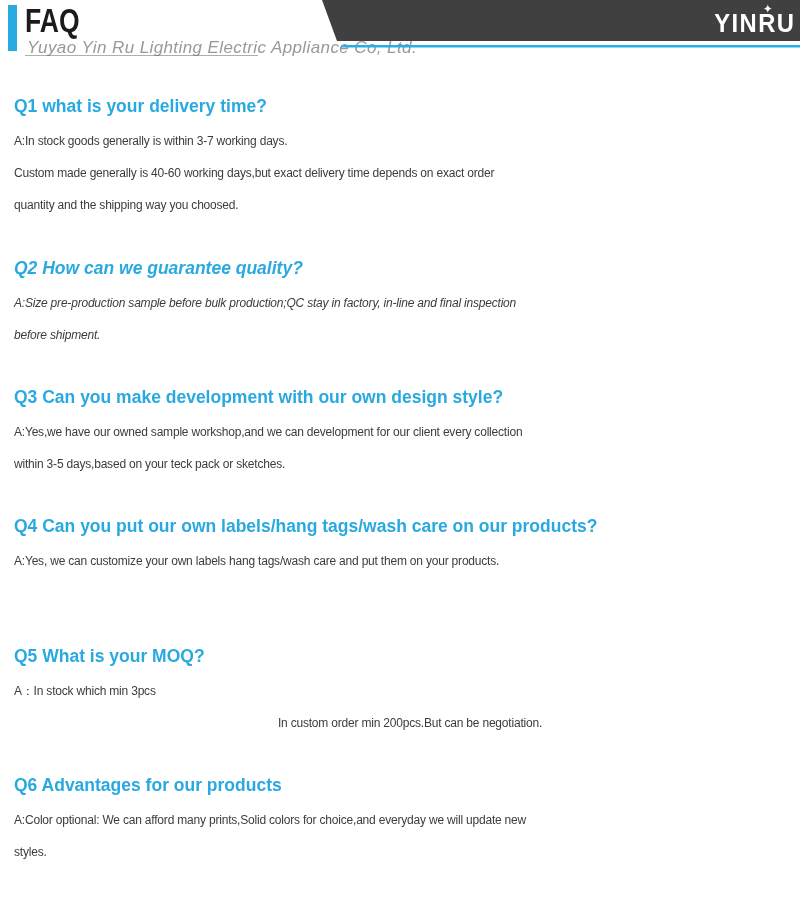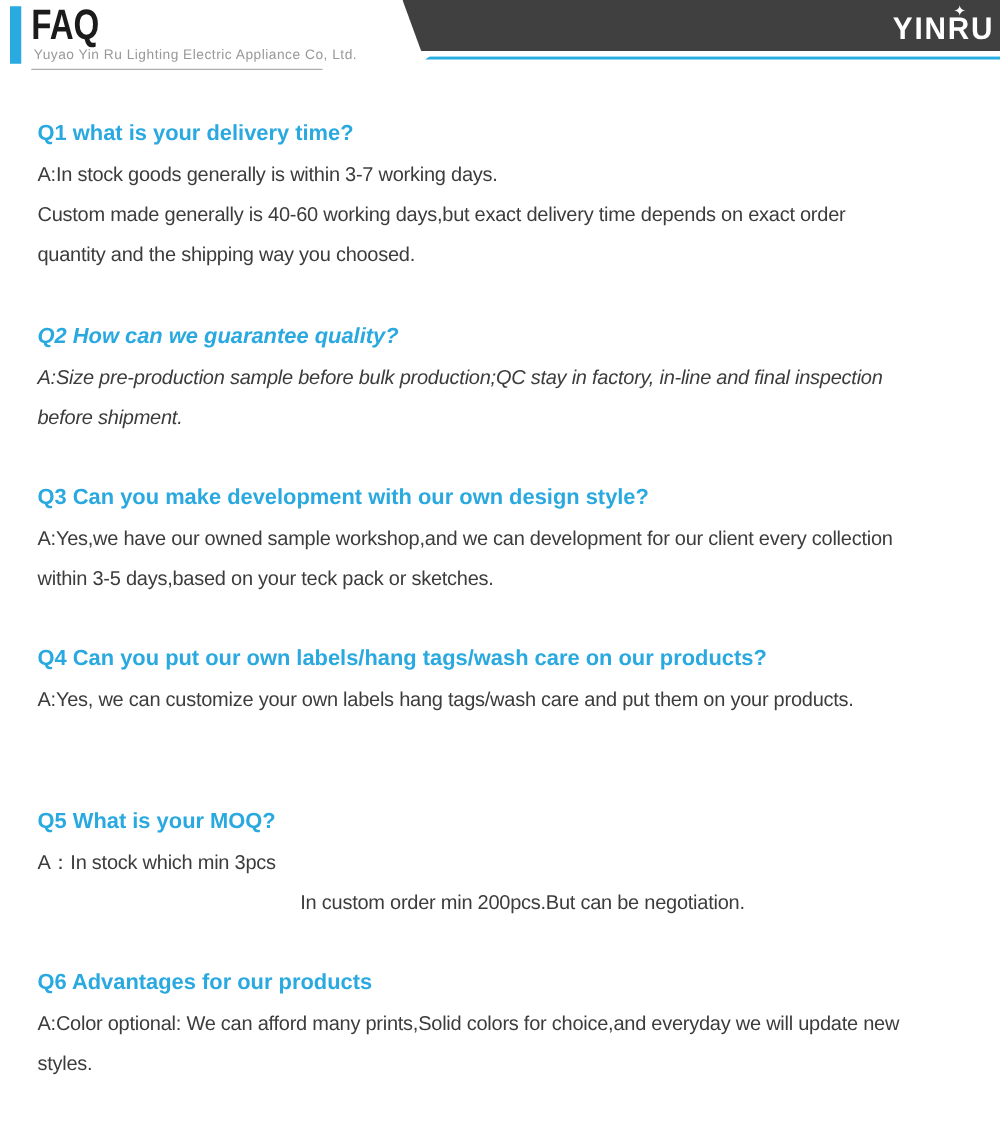--- a/index.html
+++ b/index.html
@@ -21,21 +21,21 @@
   }
   .page-title {
     position:absolute; left:25px; top:2px;
     font-size:34px; font-weight:bold; color:#1b1b1b;
     letter-spacing:0px;
     transform:scaleX(0.78); transform-origin:left top;
     line-height:36px;
   }
   .company-name {
     position:absolute; left:27px; top:38px;
-    font-size:11px; color:#999999; letter-spacing:0.4px;
+    font-size:17px; color:#999999; letter-spacing:0.4px;font-style:italic;
   }
   .company-rule {
     position:absolute; left:25px; top:55px;
     width:233px; height:1px; background:#6b6b6b; opacity:0.55;
   }
   .ribbon {
     position:absolute; top:0; left:300px; right:0; height:41px;
     background:#404040;
     -webkit-clip-path:polygon(22px 0, 100% 0, 100% 100%, 37px 100%);
     clip-path:polygon(22px 0, 100% 0, 100% 100%, 37px 100%);
@@ -51,28 +51,28 @@
     color:#ffffff; font-size:25px; font-weight:bold;
     letter-spacing:1.5px;
     transform:scaleX(0.95); transform-origin:right top;
   }
   .sparkle {
     position:absolute; top:-7px; right:24px;
     font-size:12px; letter-spacing:0; font-weight:normal;
   }
 
   
-  .faq-section { position:absolute; left:14px; right:12px;margin-left:16px; }
+  .faq-section { position:absolute; left:14px; right:12px; }
   .faq-section h2 {
     color:#29a9e0; font-size:17.5px; font-weight:bold;
     line-height:22px; margin-bottom:8px; white-space:nowrap;
   }
   .faq-section h2.italic { }
   .faq-section p {
-    color:#3c3c3c; font-size:16px; line-height:32px;
+    color:#3c3c3c; font-size:12px; line-height:32px;
     letter-spacing:-0.2px; white-space:nowrap;
   }
   .faq-section p.indent { padding-left:18px;text-align:center; }
 
   .s1 { top:95px; }
   .s2 { top:257px;font-style:italic; }
   .s3 { top:386px; }
   .s4 { top:515px; }
   .s5 { top:645px; }
   .s6 { top:774px; }

